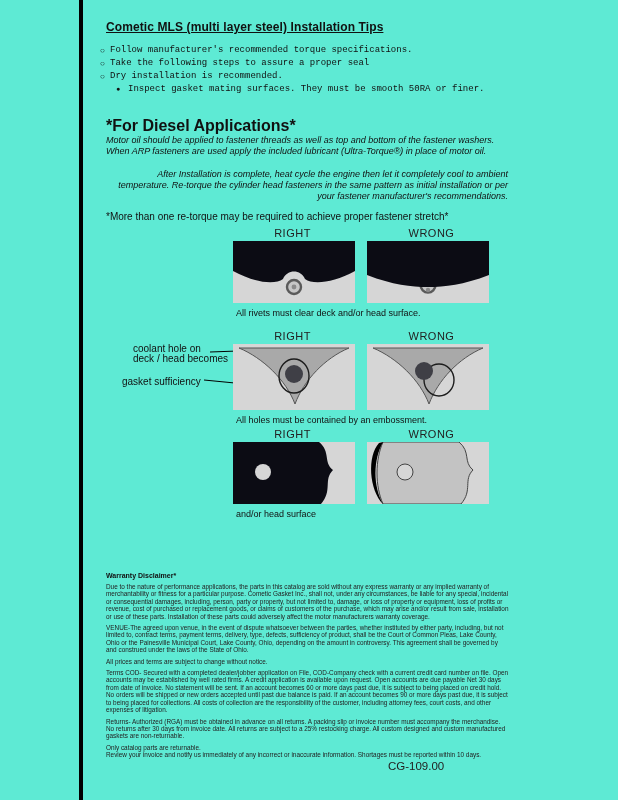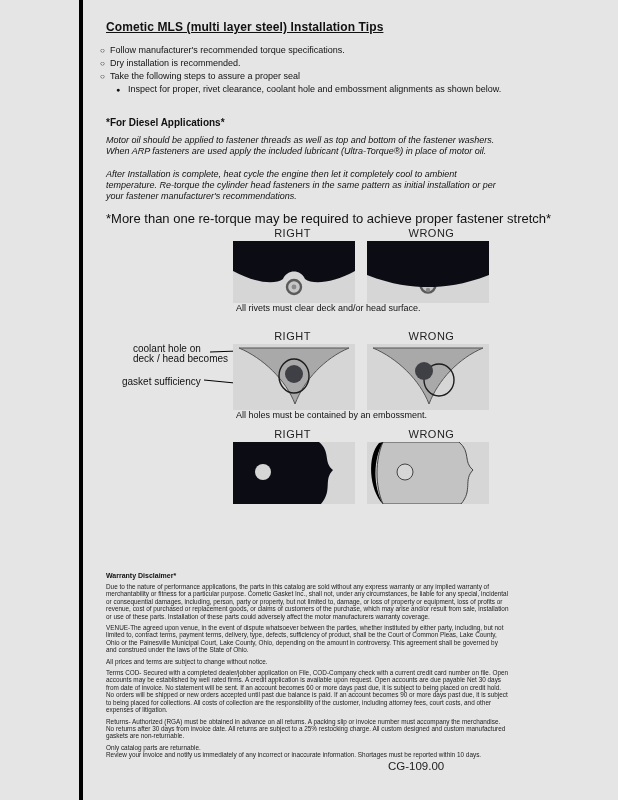--- a/index.html
+++ b/index.html
@@ -1,43 +1,43 @@
 <!DOCTYPE html>
 <html><head>
 <meta charset="utf-8">
 <style>
   * { margin:0; padding:0; box-sizing:border-box; }
   html,body { width:618px; height:800px; background:#fdfdfd; }
   body { font-family:"Liberation Sans","DejaVu Sans",sans-serif; color:#111; }
-  .page { position:relative; width:618px; height:800px; background:#e5e5e5; overflow:hidden; }
+  .page { position:relative; width:618px; height:800px; background:#5eead4; overflow:hidden; }
   .spine { position:absolute; left:79px; top:0; width:4px; height:800px; background:#000; }
 
   .title { position:absolute; left:106px; top:20px; font-size:12px; font-weight:bold; text-decoration:underline; letter-spacing:0.1px; }
 
   .bl { position:absolute; left:100px; top:44px; width:414px; font-size:9px; line-height:13px; list-style:none; }
-  .bl li { position:relative; }
+  .bl li { position:relative;font-family:Liberation Mono, monospace; }
   .l1 { padding-left:10px; }
   .l1::before { content:"○"; position:absolute; left:0; top:0; font-size:8px; line-height:13px; }
   .l2 { padding-left:28px; }
   .l2::before { content:"●"; position:absolute; left:16px; top:0; font-size:7px; line-height:13px; }
 
-  .diesel-h { position:absolute; left:106px; top:117px; font-size:10px; font-weight:bold; }
+  .diesel-h { position:absolute; left:106px; top:117px; font-size:16px; font-weight:bold; }
   .para { position:absolute; left:106px; width:402px; font-size:9px; line-height:11px;font-style:italic; }
   .p1 { top:135px; }
-  .p2 { top:169px; }
-  .note { position:absolute; left:106px; top:211px; font-size:13px; }
+  .p2 { top:169px;text-align:right; }
+  .note { position:absolute; left:106px; top:211px; font-size:10px; }
 
   .dgrow { position:absolute; left:233px; width:258px; }
   .r1 { top:227px; } .r2 { top:330px; } .r3 { top:428px; }
   .hdr-row { display:flex; gap:20px; }
   .hdr { width:122px; text-align:center; font-size:11px; letter-spacing:0.5px; color:#222; }
   .img-row { display:flex; gap:12px; margin-top:2px; }
   .dimg { width:122px; height:62px; display:block; }
   .dimg2 { width:122px; height:66px; display:block; }
-  .cap { font-size:9px; padding-left:3px; line-height:11px; }
+  .cap { margin-top:5px; font-size:9px; padding-left:3px; line-height:11px; }
 
   .lbl { position:absolute; font-size:10px; line-height:10px; }
   .lbl-coolant { left:133px; top:344px; }
   .lbl-emboss { left:122px; top:377px; }
   .arrows { position:absolute; left:200px; top:340px; width:100px; height:60px; }
 
   .warranty { position:absolute; left:106px; top:572px; width:404px; }
   .warranty h2 { font-size:7px; font-weight:bold; margin-bottom:4px; }
   .warranty p { font-size:6.4px; line-height:7.4px; margin-bottom:4px; color:#222; }
   .warranty p.tight { margin-bottom:0; }
@@ -47,23 +47,23 @@
 </head>
 <body>
 
 <div class="page">
   <div class="spine"></div>
 
   <h1 class="title">Cometic MLS (multi layer steel) Installation Tips</h1>
 
   <ul class="bl">
     <li class="l1">Follow manufacturer's recommended torque specifications.</li>
+    <li class="l1">Take the following steps to assure a proper seal</li>
     <li class="l1">Dry installation is recommended.</li>
-    <li class="l1">Take the following steps to assure a proper seal</li>
-    <li class="l2">Inspect for proper, rivet clearance, coolant hole and embossment alignments as shown below.</li>
+    <li class="l2">Inspect gasket mating surfaces.  They must be smooth 50RA or finer.</li>
   </ul>
 
   <h2 class="diesel-h">*For Diesel Applications*</h2>
   <p class="para p1">Motor oil should be applied to fastener threads as well as top and bottom of the fastener washers. When ARP fasteners are used apply the included lubricant (Ultra-Torque®) in place of motor oil.</p>
   <p class="para p2">After Installation is complete, heat cycle the engine then let it completely cool to ambient temperature. Re-torque the cylinder head fasteners in the same pattern as initial installation or per your fastener manufacturer's recommendations.</p>
   <p class="note">*More than one re-torque may be required to achieve proper fastener stretch*</p>
 
   <div class="dgrow r1">
     <div class="hdr-row">
       <div class="hdr">RIGHT</div>
@@ -135,20 +135,21 @@
         <circle cx="30" cy="30" r="8" fill="#d6d6d6"></circle>
       </svg>
       <svg class="dimg" viewBox="0 0 122 62">
         <rect width="122" height="62" fill="#d6d6d6"></rect>
         <path d="M16,0 H92 C104,10 96,20 106,28 C96,38 106,48 94,62 H16 C8,44 8,18 16,0 Z" fill="#c3c3c3" stroke="#444" stroke-width="1"></path>
         <circle cx="38" cy="30" r="8" fill="#d6d6d6" stroke="#444" stroke-width="1"></circle>
         <path d="M16,0 C6,18 6,44 16,62 C2,48 0,14 12,1 Z" fill="#000"></path>
       </svg>
     </div>
     <div class="cap">
+      <div>and/or head surface</div>
     </div>
   </div>
 
   <div class="warranty">
     <h2>Warranty Disclaimer*</h2>
     <p>Due to the nature of performance applications, the parts in this catalog are sold without any express warranty or any implied warranty of merchantability or fitness for a particular purpose.  Cometic Gasket Inc., shall not, under any circumstances, be liable for any special, incidental or consequential damages, including, person, party or property, but not limited to, damage, or loss of property or equipment, loss of profits or revenue, cost of purchased or replacement goods, or claims of customers of the purchase, which may arise and/or result from sale, installation or use of these parts.  Installation of these parts could adversely affect the motor manufacturers warranty coverage.</p>
     <p>VENUE-The agreed upon venue, in the event of dispute whatsoever between the parties, whether instituted by either party, including, but not limited to, contract terms, payment terms, delivery, type, defects, sufficiency of product, shall be the Court of Common Pleas, Lake County, Ohio or the Painesville Municipal Court, Lake County, Ohio, depending on the amount in controversy. This agreement shall be governed by and construed under the laws of the State of Ohio.</p>
     <p>All prices and terms are subject to change without notice.</p>
     <p>Terms COD- Secured with a completed dealer/jobber application on File, COD-Company check with a current credit card number on file.  Open accounts may be established by well rated firms.  A credit application is available upon request.  Open accounts are due payable Net 30 days from date of invoice.  No statement will be sent.  If an account becomes 60 or more days past due, it is subject to being placed on credit hold.  No orders will be shipped or new orders accepted until past due balance is paid.  If an account becomes 90 or more days past due, it is subject to being placed for collections.  All costs of collection are the responsibility of the customer, including attorney fees, court costs, and other expenses of litigation.</p>
     <p>Returns- Authorized (RGA) must be obtained in advance on all returns.  A packing slip or invoice number must accompany the merchandise.  No returns after 30 days from invoice date.  All returns are subject to a 25% restocking charge.  All custom designed and custom manufactured gaskets are non-returnable.</p>

